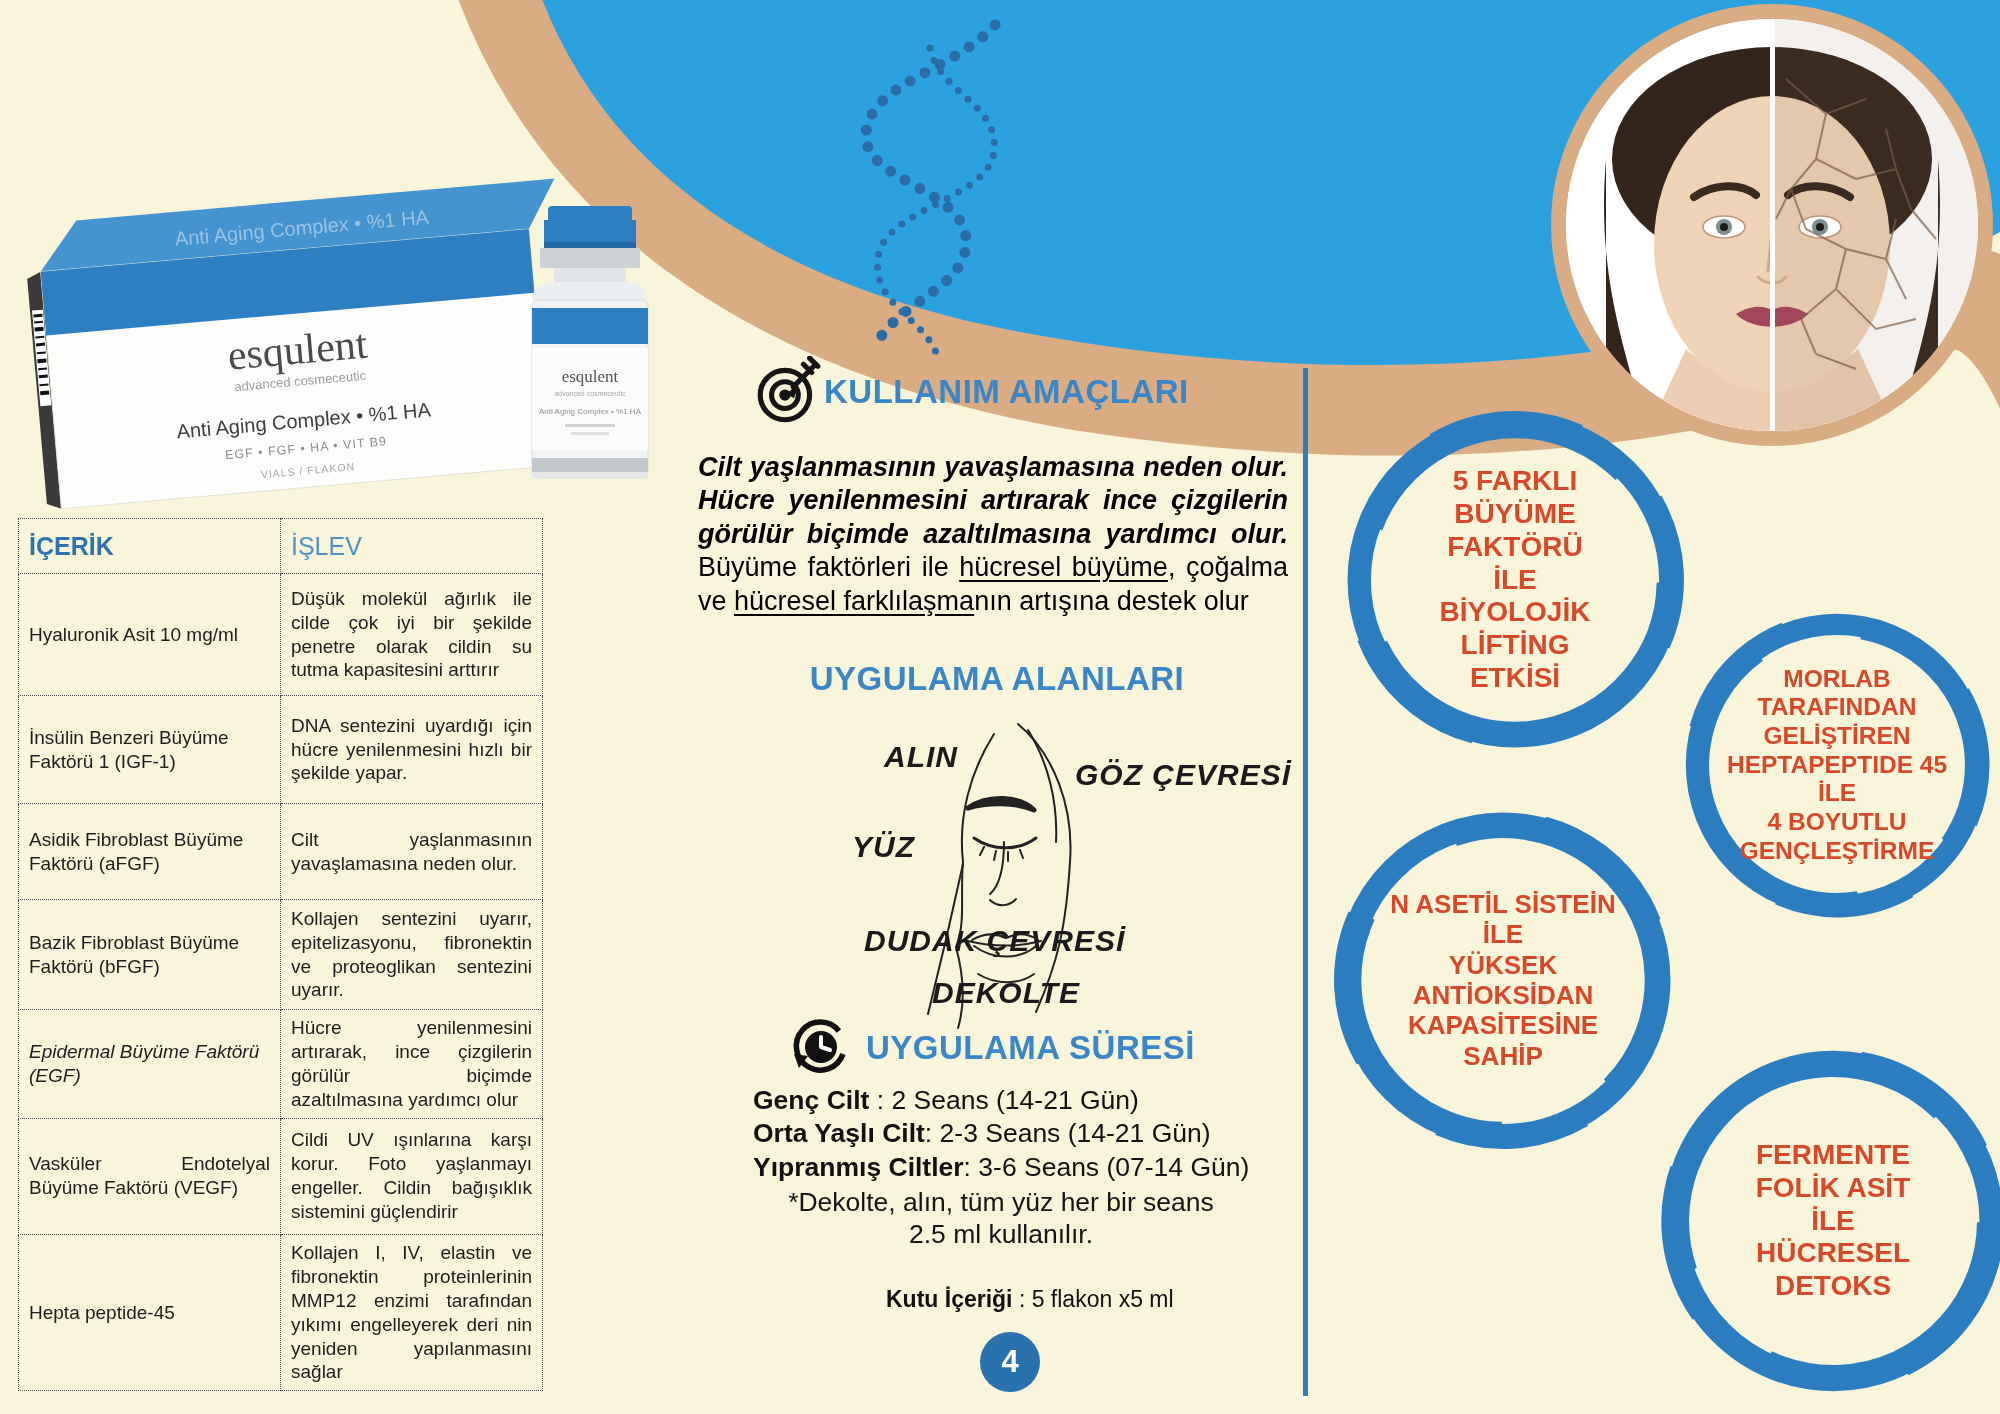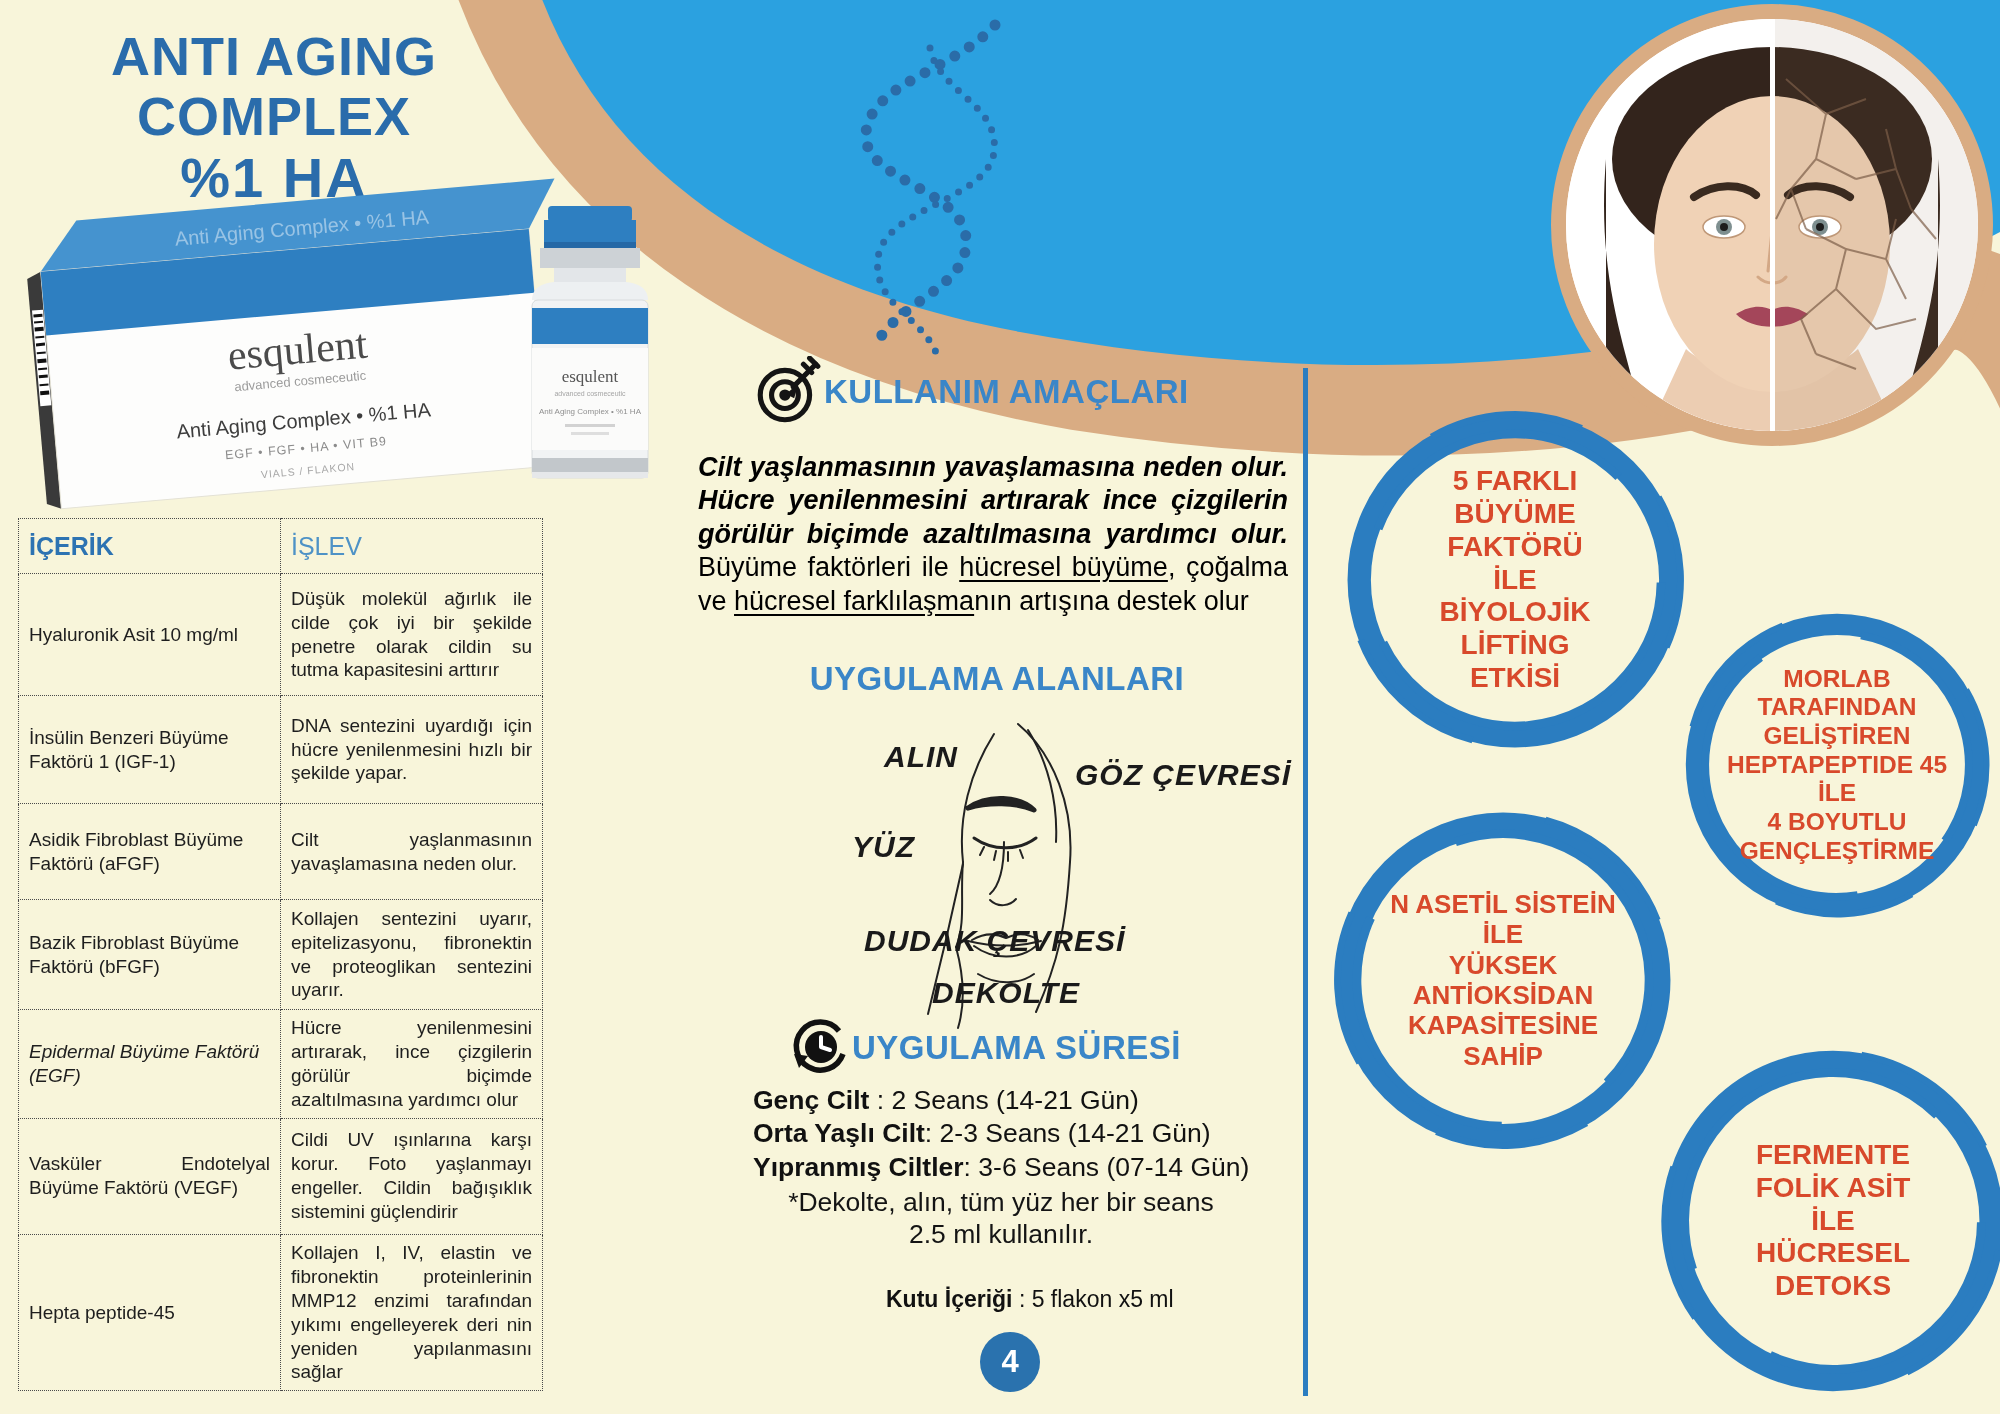--- a/index.html
+++ b/index.html
@@ -44,21 +44,21 @@
   .usage-par .lead{font-style:italic;font-weight:600;}
   .usage-par .ul{text-decoration:underline;text-underline-offset:4px;}
   .areas-heading{position:absolute;left:700px;top:660px;width:594px;text-align:center;}
   .face-line{position:absolute;left:908px;top:712px;width:206px;height:320px;}
   .area-label{position:absolute;font-size:30px;font-weight:700;font-style:italic;color:#1a1a1a;letter-spacing:1px;}
   #lbl-alin{left:884px;top:740px;}
   #lbl-goz{left:1075px;top:758px;text-align:right;}
   #lbl-yuz{left:852px;top:830px;}
   #lbl-dudak{left:864px;top:924px;}
   #lbl-dekolte{left:932px;top:976px;}
-  .dur-heading{position:absolute;left:790px;top:1018px;display:flex;align-items:center;gap:2px;}
+  .dur-heading{position:absolute;left:790px;top:1018px;display:flex;align-items:center;gap:16px;}
   .sessions{position:absolute;left:753px;top:1084px;font-size:26.5px;line-height:1.26;color:#111;}
   .sessions .lab{font-weight:800;}
   .note{position:absolute;left:745px;top:1186px;width:512px;text-align:center;font-size:26.5px;
     line-height:1.22;color:#141414;white-space:pre-line;}
   .kutu{position:absolute;left:886px;top:1286px;font-size:23px;color:#111;}
   .kutu .lab{font-weight:800;}
   .page-badge{position:absolute;left:980px;top:1332px;width:60px;height:60px;border-radius:50%;
     background:#2a72ae;color:#fff;font-size:31px;font-weight:800;display:flex;align-items:center;justify-content:center;}
 
   
@@ -118,24 +118,20 @@
       <g stroke="#7d5f49" stroke-width="2" fill="none" opacity="0.7">
         <path d="M220,60 L260,95 L250,140 L290,160 M260,95 L300,80 M250,140 L225,170 L240,210"></path>
         <path d="M290,160 L330,150 L345,190 M330,150 L320,110 M240,210 L280,230 L270,270"></path>
         <path d="M280,230 L320,240 L340,280 M270,270 L235,300 L250,335 M270,270 L310,310 L350,300"></path>
         <path d="M225,170 L210,200 M345,190 L370,220 M320,240 L330,200 M250,335 L290,350"></path>
       </g>
       <rect x="204" y="0" width="5" height="412" fill="#ffffff"></rect>
     </svg>
   </div>
 
-  <div class="main-title">
-    <div class="t1">ANTI AGING  COMPLEX</div>
-    <div class="t2">%1 HA</div>
-  </div>
 
   <svg class="box-art" viewBox="0 0 566 404">
     <g transform="rotate(-5 280 230)">
       <polygon points="36,112 526,112 556,64 76,64" fill="#4593cf"></polygon>
       <text x="300" y="98" font-size="20" fill="rgba(255,255,255,0.45)" text-anchor="middle">Anti Aging Complex • %1 HA</text>
       <polygon points="22,118 36,112 36,350 22,344" fill="#3a3a3a"></polygon>
       <g>
         <rect x="24" y="150" width="11" height="96" fill="#ffffff"></rect>
         <rect x="25" y="154" width="9" height="3" fill="#111"></rect>
           <rect x="25" y="161" width="9" height="2" fill="#111"></rect>

